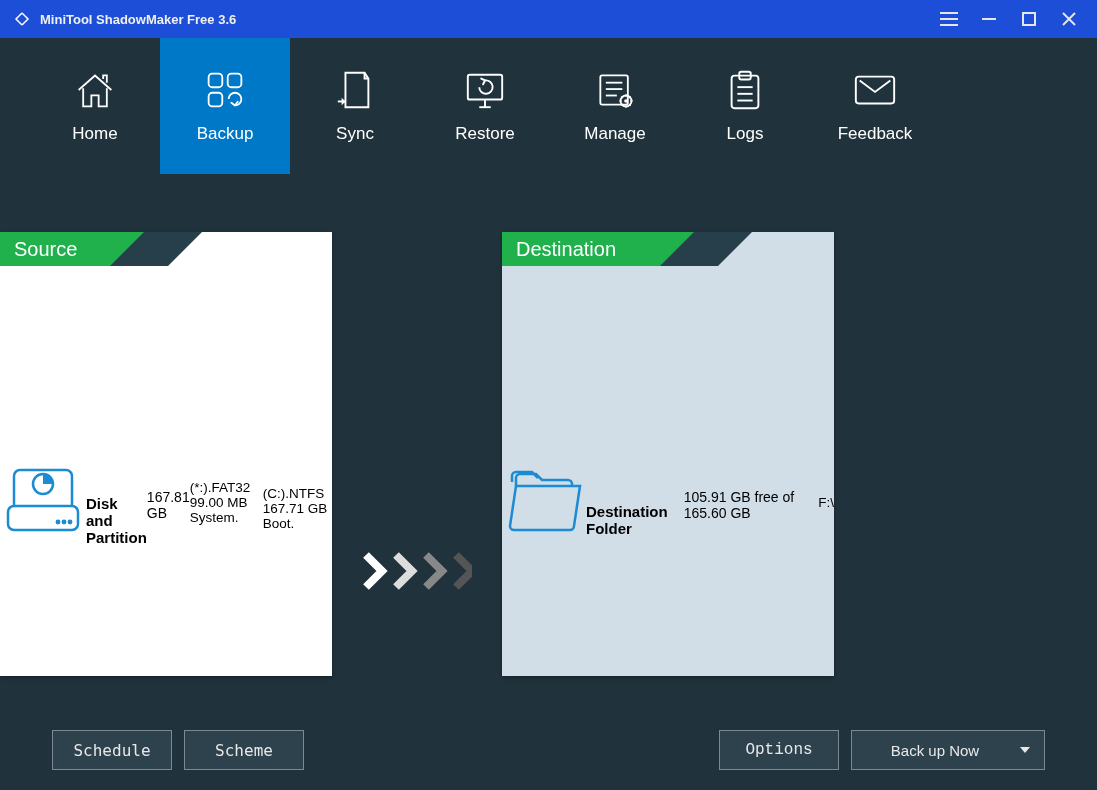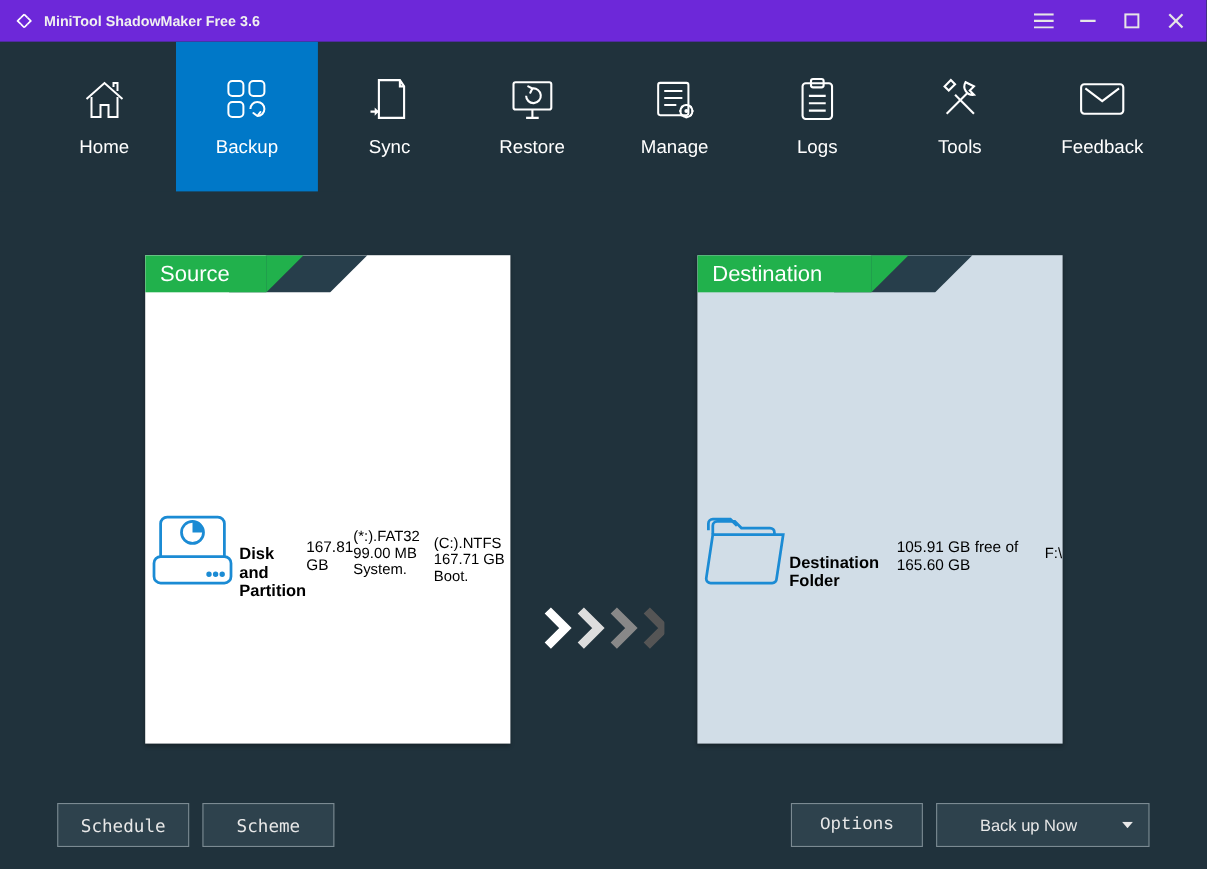--- a/index.html
+++ b/index.html
@@ -10,21 +10,21 @@
     font-family: "Segoe UI", Arial, sans-serif;
     color: #fff;
     overflow: hidden;
   }
   
   .titlebar {
     height: 38px;
     display: flex;
     align-items: center;
     padding: 0 8px 0 12px;
-    background: #6d28d9;
+    background: #1d4ed8;
   }
   .titlebar .logo {
     width: 20px; height: 20px;
     display:flex;align-items:center;justify-content:center;
     margin-right:8px;
   }
   .titlebar .title {
     font-size: 13px;
     font-weight: 600;
     color: #f0f0f0;
@@ -63,21 +63,20 @@
   }
   .nav-item .label {
     font-size: 17px;
     color: #fff;
   }
 
   
   .content {
     display:flex;
     align-items:flex-start;
-    justify-content:center;
     gap: 30px;
     padding-top: 58px;
     height: 536px;
   }
   .panel {
     width: 332px;
     height: 444px;
     background: #fff;
     position: relative;
     box-shadow: 0 2px 4px rgba(0,0,0,0.3);
@@ -283,31 +282,20 @@
     <span class="icon">
       <svg width="40" height="44" viewBox="0 0 40 46" fill="none" stroke="#fff" stroke-width="2">
         <rect x="6" y="8" width="28" height="34" rx="3"></rect>
         <rect x="14" y="4" width="12" height="8" rx="2"></rect>
         <line x1="12" y1="20" x2="28" y2="20"></line>
         <line x1="12" y1="27" x2="28" y2="27"></line>
         <line x1="12" y1="34" x2="28" y2="34"></line>
       </svg>
     </span>
     <span class="label">Logs</span>
-  </div>
-  <div class="nav-item">
-    <span class="icon">
-      <svg width="44" height="42" viewBox="0 0 46 44" fill="none" stroke="#fff" stroke-width="2">
-        <path d="M10 36 L30 16"></path>
-        <path d="M28 6 A8 8 0 0 0 36 18 L32 14 L36 10 Z"></path>
-        <path d="M36 36 L18 18"></path>
-        <path d="M8 10 L14 4 L18 8 L12 14 Z"></path>
-      </svg>
-    </span>
-    <span class="label">Tools</span>
   </div>
   <div class="nav-item">
     <span class="icon">
       <svg width="46" height="36" viewBox="0 0 48 36" fill="none" stroke="#fff" stroke-width="2">
         <rect x="4" y="4" width="40" height="28" rx="3"></rect>
         <path d="M8 8 L24 20 L40 8"></path>
       </svg>
     </span>
     <span class="label">Feedback</span>
   </div>

